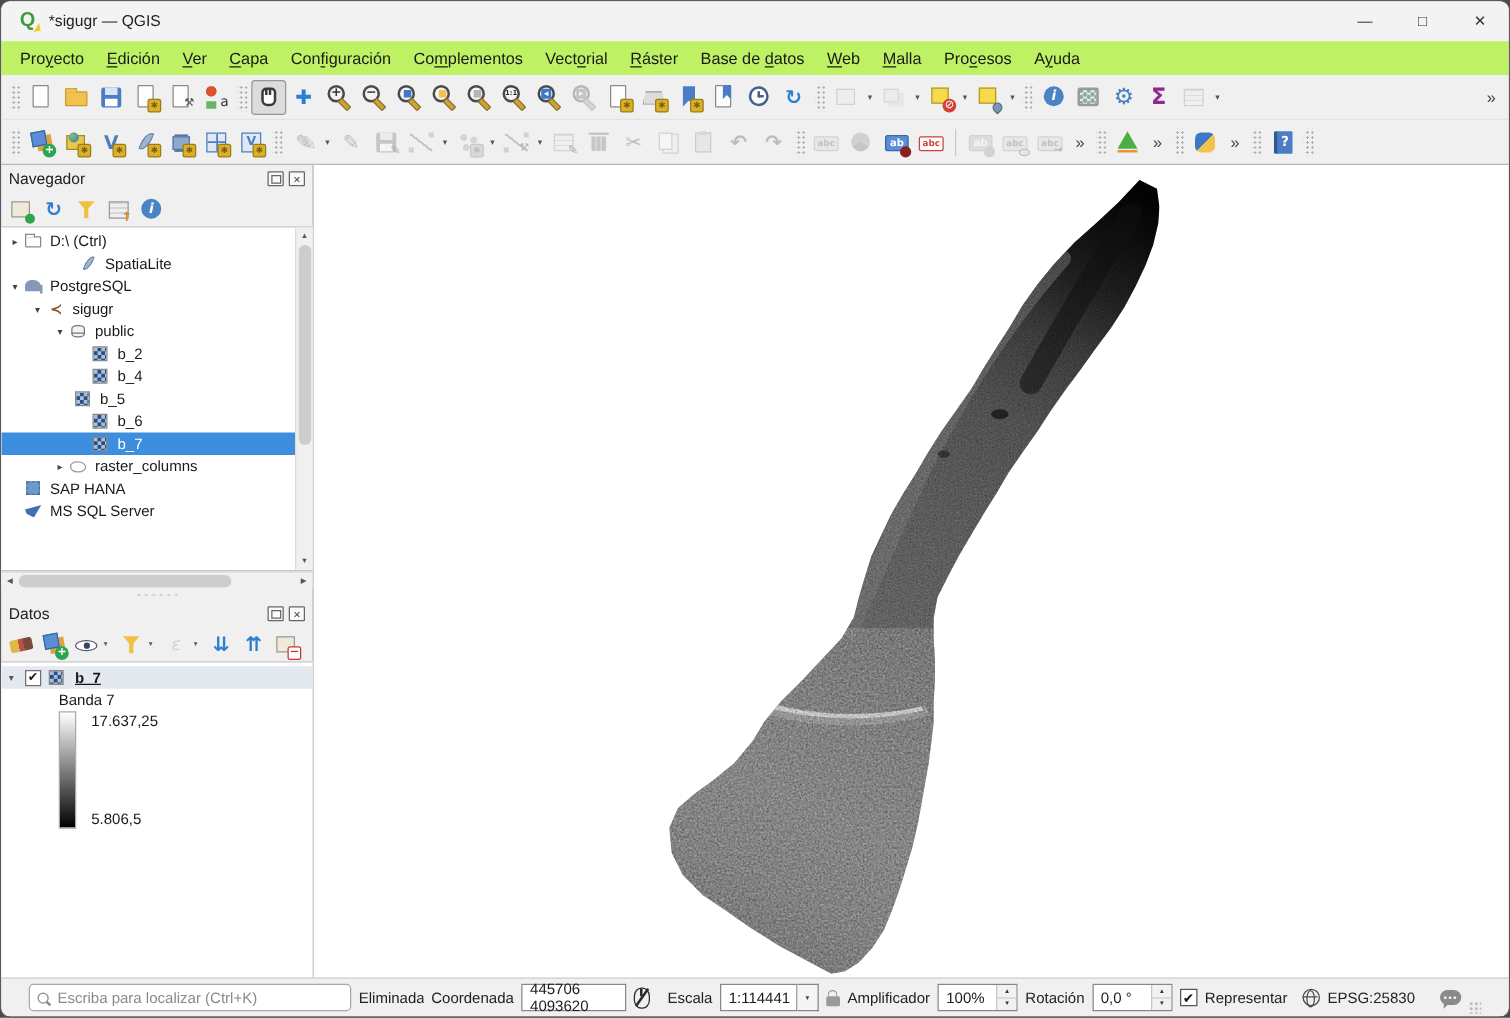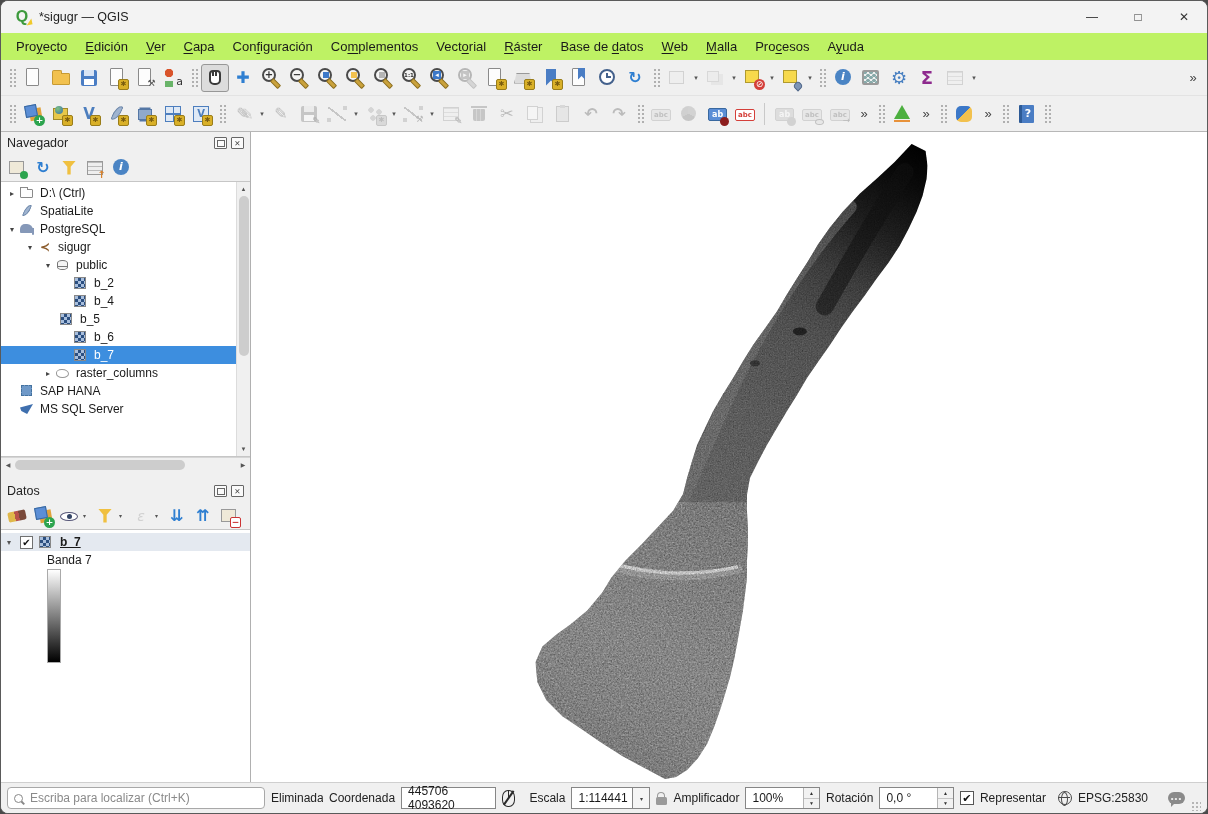--- a/index.html
+++ b/index.html
@@ -219,21 +219,21 @@
   .legend{display:flex;margin-left:46px;margin-top:2px;}
   .legend-bar{width:14px;height:94px;background:linear-gradient(#ffffff,#000000);border:1px solid #aaa;}
   .legend-vals{display:flex;flex-direction:column;justify-content:space-between;margin-left:12px;padding:1px 0;}
   .legend-vals div{font-size:12px;}
 
   .canvas{flex:1;position:relative;background:#fff;overflow:hidden;}
   .canvas svg{position:absolute;inset:0;}
 
   
   .statusbar{position:absolute;bottom:0;left:0;right:0;height:31px;background:#f0f0f0;border-top:1px solid #cfcfcf;
-    display:flex;align-items:center;padding:0 6px;gap:6px;font-size:12px;}
+    display:flex;align-items:center;padding:0 22px;gap:6px;font-size:12px;}
   .sb-search{width:258px;height:22px;border:1px solid #a8a8a8;border-radius:4px;background:#fff;display:flex;align-items:center;
     padding:0 6px;gap:5px;flex:0 0 auto;}
   .sb-mag{width:9px;height:9px;border:1.5px solid #888;border-radius:50%;position:relative;flex:0 0 auto;}
   .sb-mag::after{content:"";position:absolute;right:-3px;bottom:-2px;width:4px;height:1.5px;background:#888;transform:rotate(45deg);}
   .sb-search input{border:none;outline:none;width:100%;font-size:12px;font-family:inherit;background:transparent;color:#333;}
   .sb-search input::placeholder{color:#8a8a8a;}
   .sb-msg{width:52px;overflow:hidden;white-space:nowrap;color:#222;flex:0 0 auto;}
   .sb-label{color:#222;white-space:nowrap;}
   .sb-input{height:22px;border:1px solid #868686;background:#fff;display:flex;align-items:center;padding:0 6px;font-size:12px;}
   .coord{width:106px;justify-content:center;}
@@ -703,21 +703,21 @@
         </div>
       <div class="tree-wrap">
         <div class="tree" id="btree">
             <div class="tree-row" style="padding-left: 4px;">
               <span class="tree-exp">▸</span>
               <span class="ti">
                 <span class="ti-folder"></span>
               </span>
               <span class="tree-label">D:\ (Ctrl)</span>
             </div>
-            <div class="tree-row" style="padding-left: 4px;">
+            <div class="tree-row" style="padding-left: 16px; margin-left: 32px;">
               <span class="tree-exp"></span>
               <span class="ti">
                 <span class="ti-feather"></span>
               </span>
               <span class="tree-label">SpatiaLite</span>
             </div>
             <div class="tree-row" style="padding-left: 4px;">
               <span class="tree-exp">▾</span>
               <span class="ti">
                 <span class="ti-eleph"></span>
@@ -870,20 +870,24 @@
           <span class="lr-exp">▾</span>
           <span class="lr-check">✔</span>
           <span class="ti">
               <span class="ti-raster"></span>
             </span>
           <span class="lr-name">b_7</span>
         </div>
         <div class="band-label">Banda 7</div>
         <div class="legend">
           <div class="legend-bar"></div>
+          <div class="legend-vals">
+            <div>17.637,25</div>
+            <div>5.806,5</div>
+          </div>
         </div>
       </div>
     </div>
 
     <div class="canvas">
       <svg viewBox="0 0 958 652" width="100%" height="100%" preserveAspectRatio="none">
         <defs>
           <linearGradient id="rg" gradientUnits="userSpaceOnUse" x1="670" y1="10" x2="360" y2="640">
             <stop offset="0" stop-color="#000000"></stop>
             <stop offset="0.06" stop-color="#0d0d0d"></stop>

